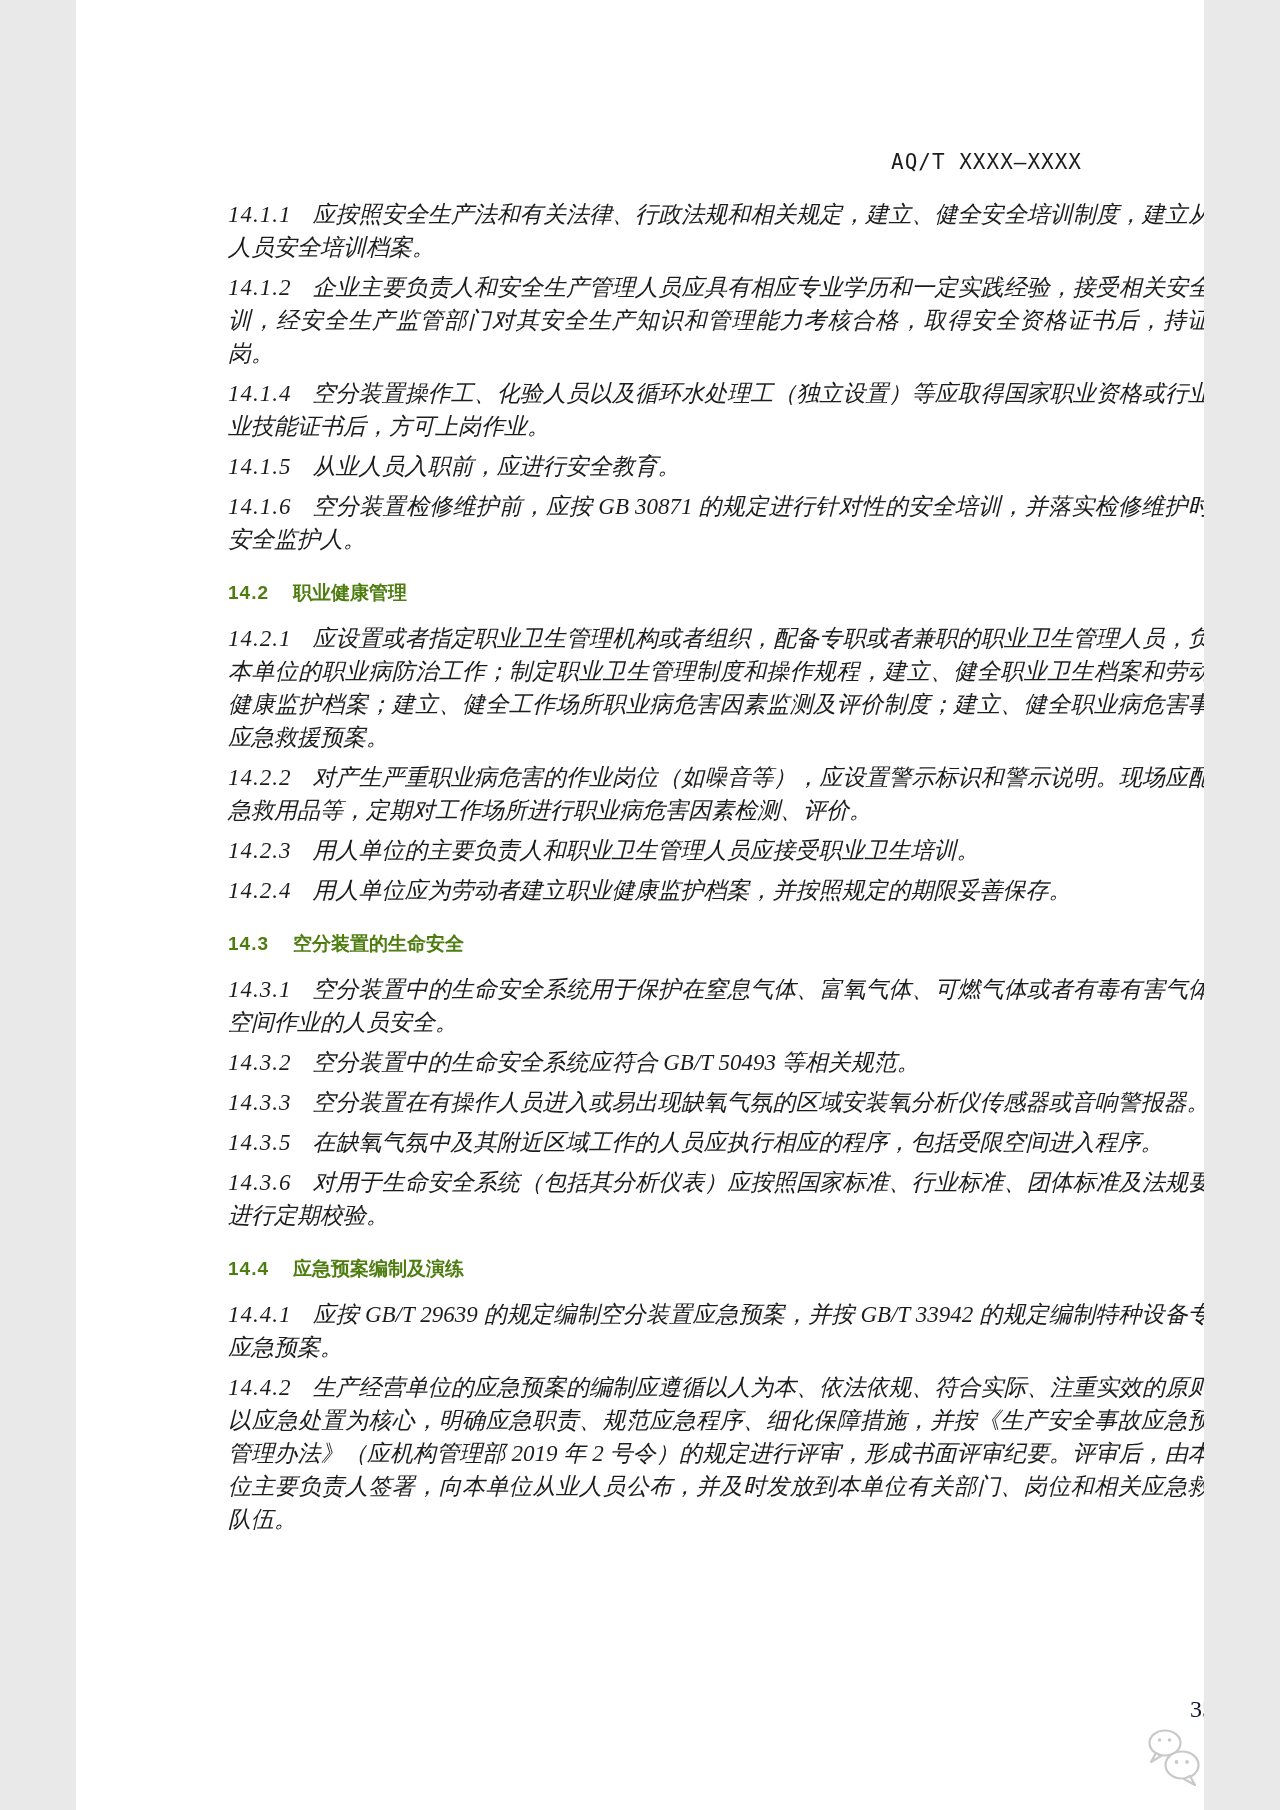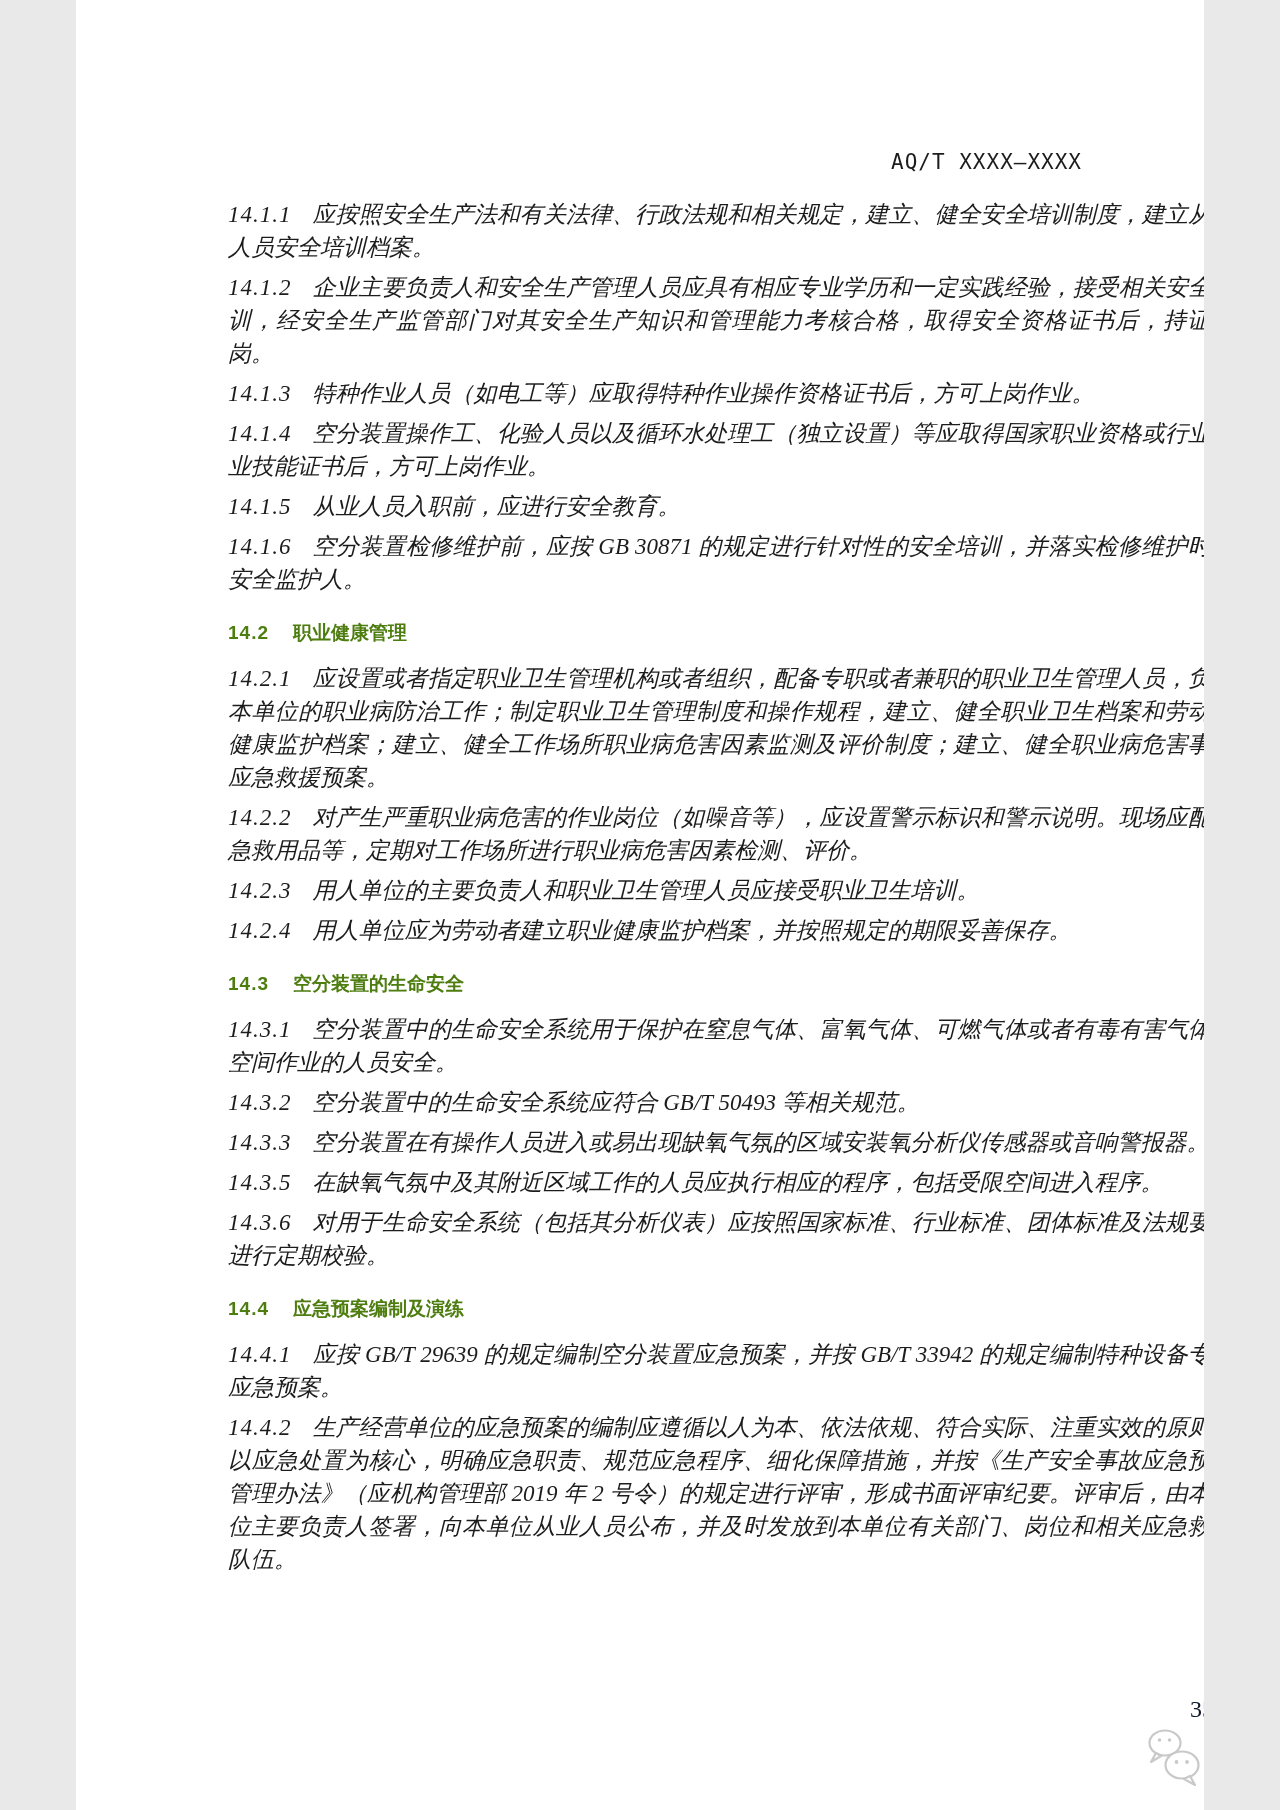--- a/index.html
+++ b/index.html
@@ -88,21 +88,20 @@
 
 <div class="page">
 
   <div class="doc-code">AQ/T XXXX—XXXX</div>
 
   <div class="content" id="content">
   <p class="clause"><span class="num">14.1.1</span><span class="txt">应按照安全生产法和有关法律、行政法规和相关规定，建立、健全安全培训制度，建立从业人员安全培训档案。</span></p>
 
   <p class="clause"><span class="num">14.1.2</span><span class="txt">企业主要负责人和安全生产管理人员应具有相应专业学历和一定实践经验，接受相关安全培训，经安全生产监管部门对其安全生产知识和管理能力考核合格，取得安全资格证书后，持证上岗。</span></p>
 
-  <p class="clause"><span class="num">14.1.3</span><span class="txt">特种作业人员（如电工等）应取得特种作业操作资格证书后，方可上岗作业。</span></p>
 
   <p class="clause"><span class="num">14.1.4</span><span class="txt">空分装置操作工、化验人员以及循环水处理工（独立设置）等应取得国家职业资格或行业职业技能证书后，方可上岗作业。</span></p>
 
   <p class="clause"><span class="num">14.1.5</span><span class="txt">从业人员入职前，应进行安全教育。</span></p>
 
   <p class="clause"><span class="num">14.1.6</span><span class="txt">空分装置检修维护前，应按 GB 30871 的规定进行针对性的安全培训，并落实检修维护时的安全监护人。</span></p>
 
   <h3 class="sec"><span class="num">14.2</span><span class="txt">职业健康管理</span></h3>
 
   <p class="clause"><span class="num">14.2.1</span><span class="txt">应设置或者指定职业卫生管理机构或者组织，配备专职或者兼职的职业卫生管理人员，负责本单位的职业病防治工作；制定职业卫生管理制度和操作规程，建立、健全职业卫生档案和劳动者健康监护档案；建立、健全工作场所职业病危害因素监测及评价制度；建立、健全职业病危害事故应急救援预案。</span></p>

